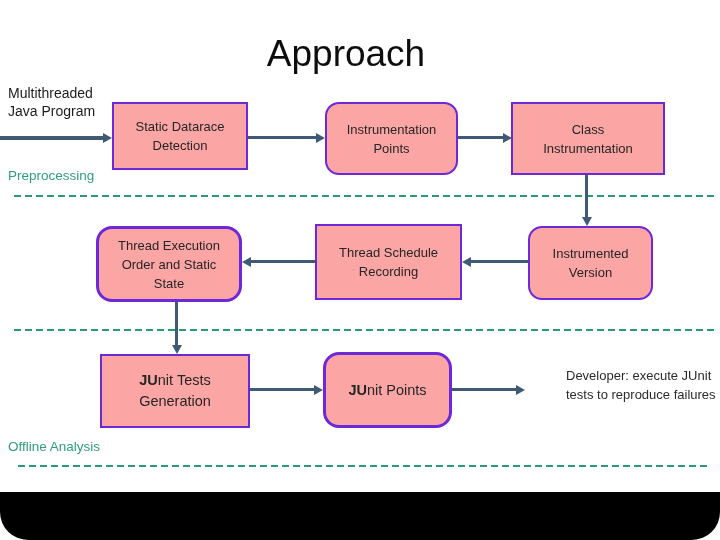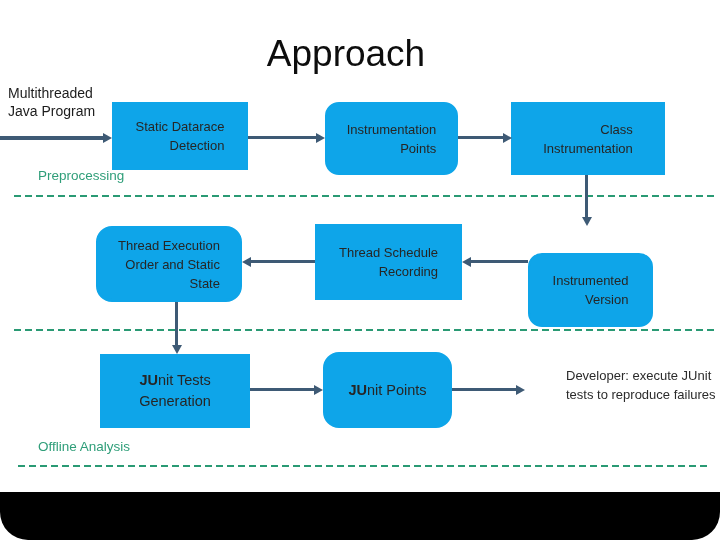--- a/index.html
+++ b/index.html
@@ -11,25 +11,24 @@
     position:absolute;top:33px;left:-14px;width:720px;text-align:center;
     font-size:37px;color:#0d0d0d;font-weight:400;letter-spacing:0px;
   }
   .plain-label{
     position:absolute;color:#1c1c1c;font-size:14px;line-height:18px;
     white-space:pre-line;
   }
   .phase-label{
     position:absolute;color:#2f9e79;font-size:13.5px;line-height:18px;
     white-space:pre-line;
-    margin-left:30px;
   }
   .box{
-    position:absolute;border:2px solid #0ea5e9;background:#0ea5e9;
-    display:flex;align-items:center;justify-content:center;text-align:right;
+    position:absolute;border:2px solid #6d28d9;background:#fca5a5;
+    display:flex;align-items:center;justify-content:center;text-align:center;
     color:#262626;font-size:13px;line-height:19px;white-space:pre-line;
     box-sizing:border-box;
   }
   .rounded{border-radius:14px;}
   .thick{border-width:3px;border-radius:16px;}
   .big-font{font-size:14.5px;line-height:21px;}
   .bold-ju{font-weight:700;}
   .hline{position:absolute;height:3px;background:#3e5a75;}
   .vline{position:absolute;width:3px;background:#3e5a75;}
   .head-right{
@@ -80,21 +79,21 @@
   <div class="box rounded" style="left:325px;top:102px;width:133px;height:73px;">Instrumentation
 Points</div>
   <div class="box" style="left:511px;top:102px;width:154px;height:73px;">Class
 Instrumentation</div>
 
   <div class="box thick" style="left:96px;top:226px;width:146px;height:76px;">Thread Execution
 Order and Static
 State</div>
   <div class="box" style="left:315px;top:224px;width:147px;height:76px;">Thread Schedule
 Recording</div>
-  <div class="box rounded" style="left:528px;top:226px;width:125px;height:74px;border-width:2.5px;margin-top:27px;">Instrumented
+  <div class="box rounded" style="left:528px;top:226px;width:125px;height:74px;border-width:2.5px;">Instrumented
 Version</div>
 
   <div class="box big-font" style="left:100px;top:354px;width:150px;height:74px;">
     <span><span class="bold-ju">JU</span><span>nit Tests
 Generation</span></span>
   </div>
   <div class="box thick big-font" style="left:323px;top:352px;width:129px;height:76px;">
     <span><span class="bold-ju">JU</span><span>nit Points</span></span>
   </div>
 

